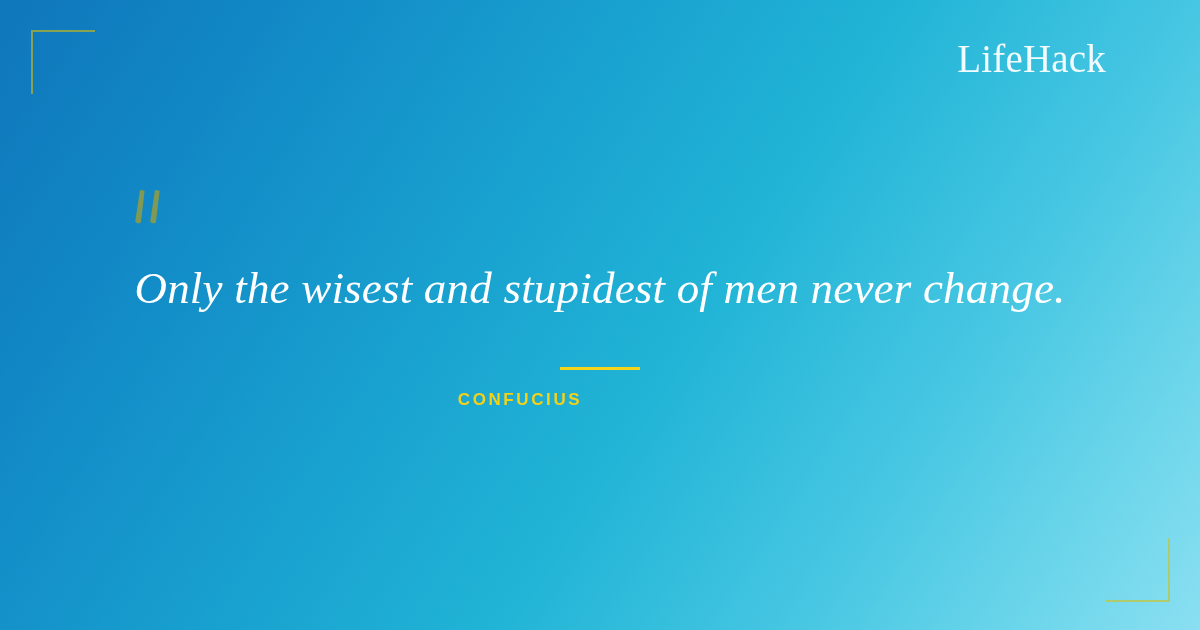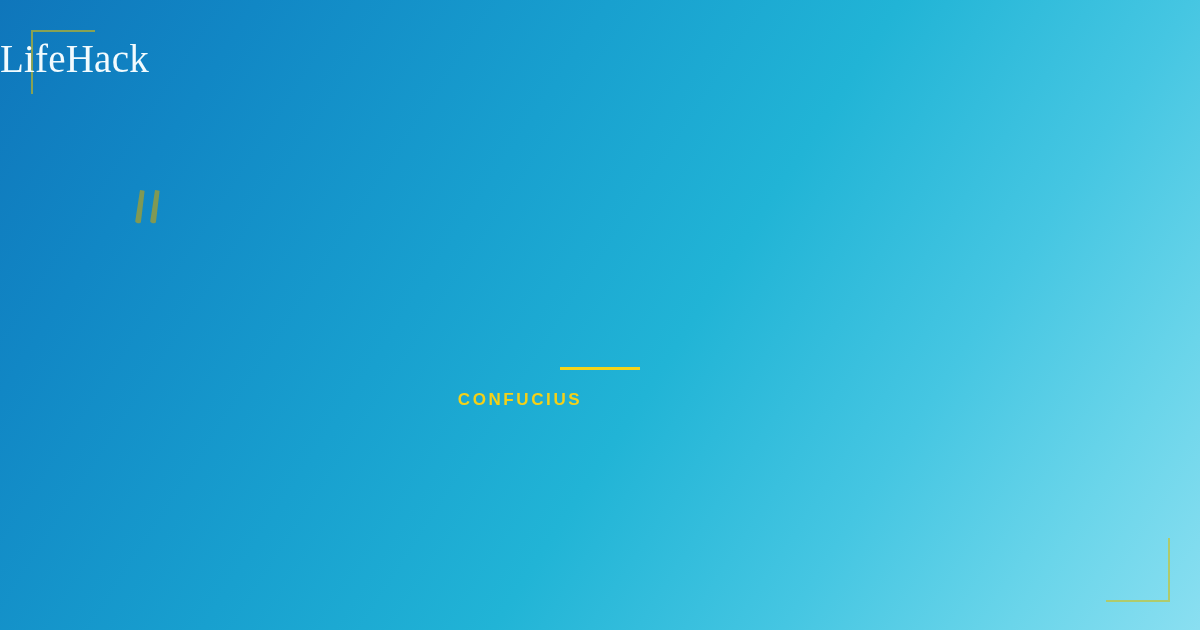--- a/index.html
+++ b/index.html
@@ -49,21 +49,21 @@
     border-right: 2px solid #b2cb66;
     opacity: 0.95;
   }
 
   
   .logo {
     position: absolute;
     top: 39px;
     left: 0;
     width: 1106px;
-    text-align: left;
+    text-align: right;
     font-family: "Liberation Serif", "DejaVu Serif", serif;
     font-size: 39px;
     font-weight: 400;
     color: #f2fbfe;
     letter-spacing: 0.2px;
     line-height: 1.05;
   }
 
   
   .quote-mark {
@@ -133,20 +133,21 @@
 
   <div class="logo">LifeHack</div>
 
   <div class="quote-mark">
     <svg width="60" height="60" viewBox="0 0 60 60" aria-hidden="true">
       <path d="M12 4 C14.6 4 16.6 5.0 16.6 5.0 L12.9 36.5 C12.9 36.5 11.2 37.6 9.6 37.2 C8.0 36.8 7.2 35.4 7.2 35.4 Z" fill="#8a9a4a" opacity="0.92"></path>
       <path d="M27 4 C29.6 4 31.6 5.0 31.6 5.0 L27.9 36.5 C27.9 36.5 26.2 37.6 24.6 37.2 C23.0 36.8 22.2 35.4 22.2 35.4 Z" fill="#8a9a4a" opacity="0.92"></path>
     </svg>
   </div>
 
+  <div class="quote-text">Only the wisest and stupidest of men never change.</div>
 
   <div class="divider-wrap">
     <span class="divider"></span>
   </div>
 
   <div class="author">CONFUCIUS</div>
 
   <div class="corner corner-br"></div>
 
 </div>

